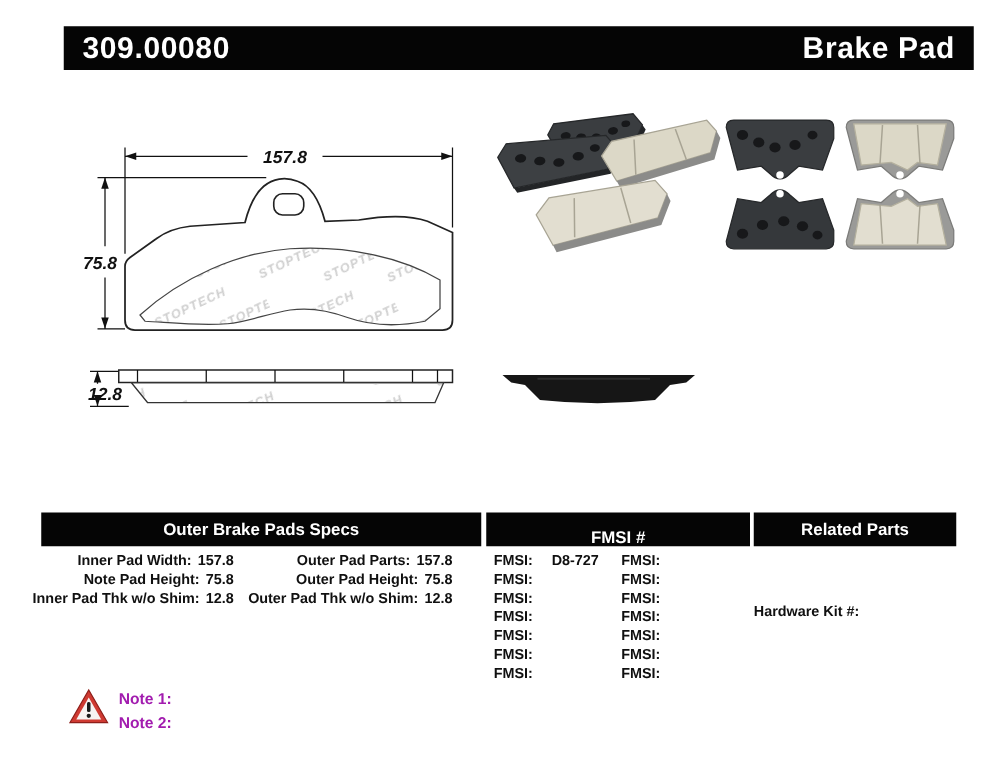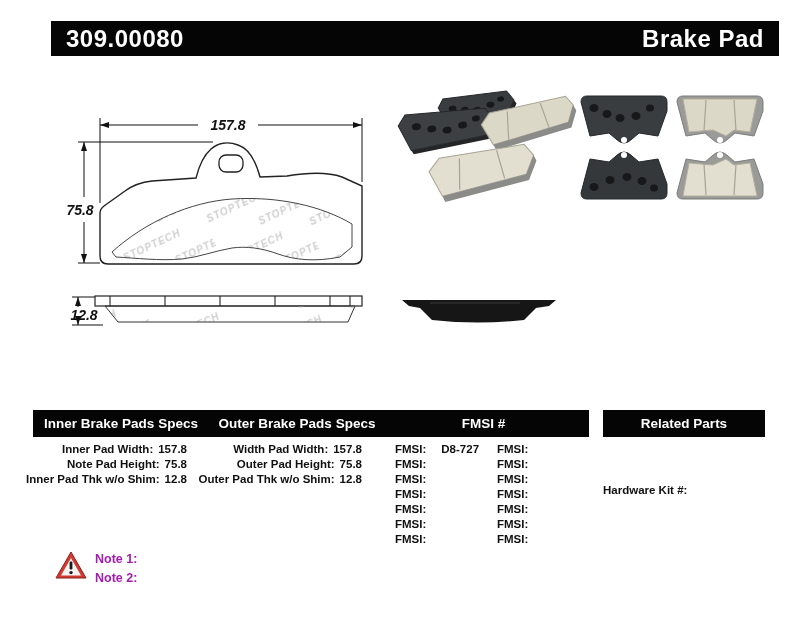--- a/index.html
+++ b/index.html
@@ -23,21 +23,21 @@
   .dim-text { font:italic bold 14px "Liberation Sans", sans-serif; fill:#111; }
   .wm-t { font:italic bold 10px "Liberation Sans", sans-serif; fill:#cfcfcf; letter-spacing:1px; }
   
   .hdr {
     position:absolute; top:410px; height:27px; background:#050505; color:#ffffff;
     display:flex; align-items:center; justify-content:center;
     font-size:13.5px; font-weight:bold;
   }
   .hdr-specs { left:33px;  width:352px; }
   .hdr-specs span { display:block; width:50%; text-align:center; }
-  .hdr-fmsi  { left:378px; width:211px; }
+  .hdr-fmsi  { left:389px; width:211px;align-items:flex-end; }
   .hdr-related { left:603px; width:162px; }
   
   .spec-col {
     position:absolute; top:442px; font-size:11.5px; font-weight:bold;
     line-height:15px; color:#101010; white-space:nowrap;
   }
   .inner-col { left:20px;  width:167px; text-align:right; }
   .outer-col { left:196px; width:166px; text-align:right; }
   .spec-row .value { margin-left:5px; }
   .fmsi-col { text-align:left; }
@@ -174,38 +174,37 @@
 
     <g transform="translate(55,551)">
       <polygon points="16,1 31,27 1,27" fill="#cf3a32" stroke="#8e1f1a" stroke-width="1"></polygon>
       <polygon points="16,7 26,24.5 6,24.5" fill="#f7f3f2"></polygon>
       <rect x="14.6" y="10.5" width="2.8" height="8" rx="1.2" fill="#1a1a1a"></rect>
       <circle cx="16" cy="21.6" r="1.7" fill="#1a1a1a"></circle>
     </g>
   </svg>
 
   <div class="hdr hdr-specs">
-    <span>Inner Brake Pads Specs</span>
     <span>Outer Brake Pads Specs</span>
   </div>
   <div class="hdr hdr-fmsi">
     <span>FMSI #</span>
   </div>
   <div class="hdr hdr-related">
     <span>Related Parts</span>
   </div>
 
   <div class="spec-col inner-col">
     <div class="spec-row"><span>Inner Pad Width:</span><span class="value">157.8</span></div>
     <div class="spec-row"><span>Note Pad Height:</span><span class="value">75.8</span></div>
     <div class="spec-row"><span>Inner Pad Thk w/o Shim:</span><span class="value">12.8</span></div>
   </div>
 
   <div class="spec-col outer-col">
-    <div class="spec-row"><span>Width Pad Width:</span><span class="value">157.8</span></div>
+    <div class="spec-row"><span>Outer Pad Parts:</span><span class="value">157.8</span></div>
     <div class="spec-row"><span>Outer Pad Height:</span><span class="value">75.8</span></div>
     <div class="spec-row"><span>Outer Pad Thk w/o Shim:</span><span class="value">12.8</span></div>
   </div>
 
   <div class="spec-col fmsi-col fmsi-c1">
     <div class="spec-row"><span>FMSI:</span><span class="value">D8-727</span></div>
     <div class="spec-row"><span>FMSI:</span><span class="value"></span></div>
     <div class="spec-row"><span>FMSI:</span><span class="value"></span></div>
     <div class="spec-row"><span>FMSI:</span><span class="value"></span></div>
     <div class="spec-row"><span>FMSI:</span><span class="value"></span></div>

